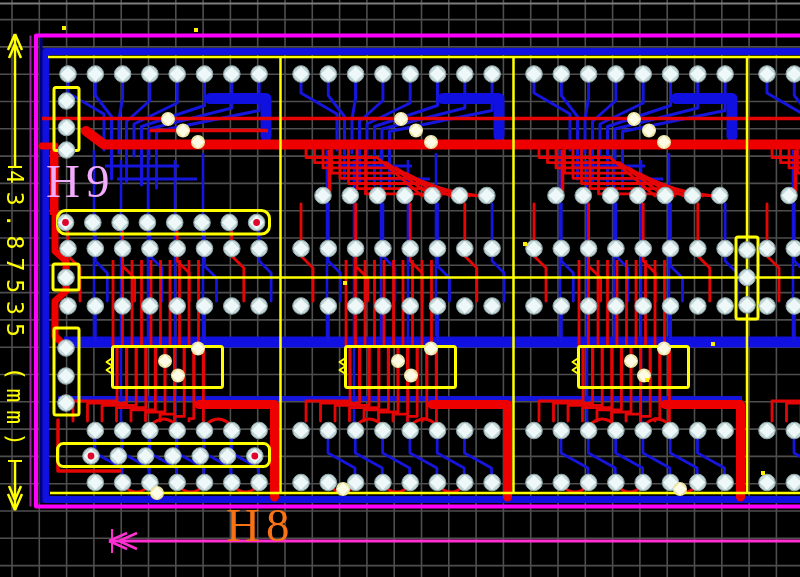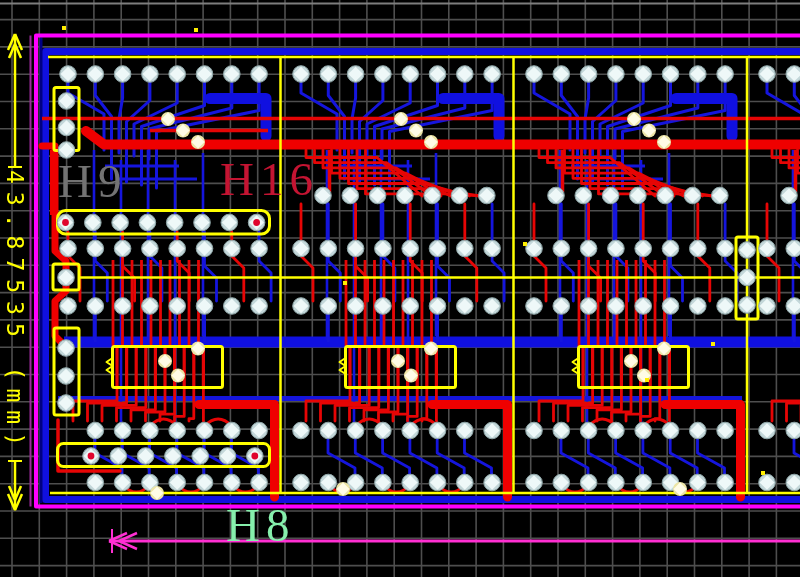--- a/index.html
+++ b/index.html
@@ -801,17 +801,16 @@
         <line x1="15" y1="462" x2="15" y2="510" stroke="#ffff00" stroke-width="2.5"></line>
         <line x1="8" y1="167" x2="22" y2="167" stroke="#ffff00" stroke-width="2"></line>
         <line x1="8" y1="461" x2="22" y2="461" stroke="#ffff00" stroke-width="2"></line>
         <path d="M 15 34 L 8 50 M 15 34 L 22 50 M 15 44 L 9 58 M 15 44 L 21 58" fill="none" stroke="#ffff00" stroke-width="2.5"></path>
         <path d="M 15 510 L 8 494 M 15 510 L 22 494 M 15 500 L 9 486 M 15 500 L 21 486" fill="none" stroke="#ffff00" stroke-width="2.5"></path>
         <line x1="109" y1="541" x2="800" y2="541" stroke="#ff2fd2" stroke-width="3"></line>
         <line x1="112" y1="529" x2="112" y2="553" stroke="#ff2fd2" stroke-width="2"></line>
         <path d="M 109 541 L 127 533 M 109 541 L 127 549 M 119 541 L 137 533 M 119 541 L 137 549" fill="none" stroke="#ff2fd2" stroke-width="2.5"></path>
       </g>
     </svg>
-  <div class="pcb-label" style="left: 58px; top: 158px; color: #737373;">H9</div>
-  <div class="pcb-label" style="left: 220px; top: 156px; color: rgb(196, 20, 50);">H16</div>
-  <div class="pcb-label" style="left: 226px; top: 502px; color: #86efac;">H8</div>
+  <div class="pcb-label" style="left: 46px; top: 158px; color: #f0abfc;">H9</div>
+  <div class="pcb-label" style="left: 226px; top: 502px; color: #f97316;">H8</div>
   <div class="dim-text" style="left: 28px; top: 170px; color: rgb(255, 255, 0);">43.87535 (mm)</div>
 </div>
 
 </body></html>

